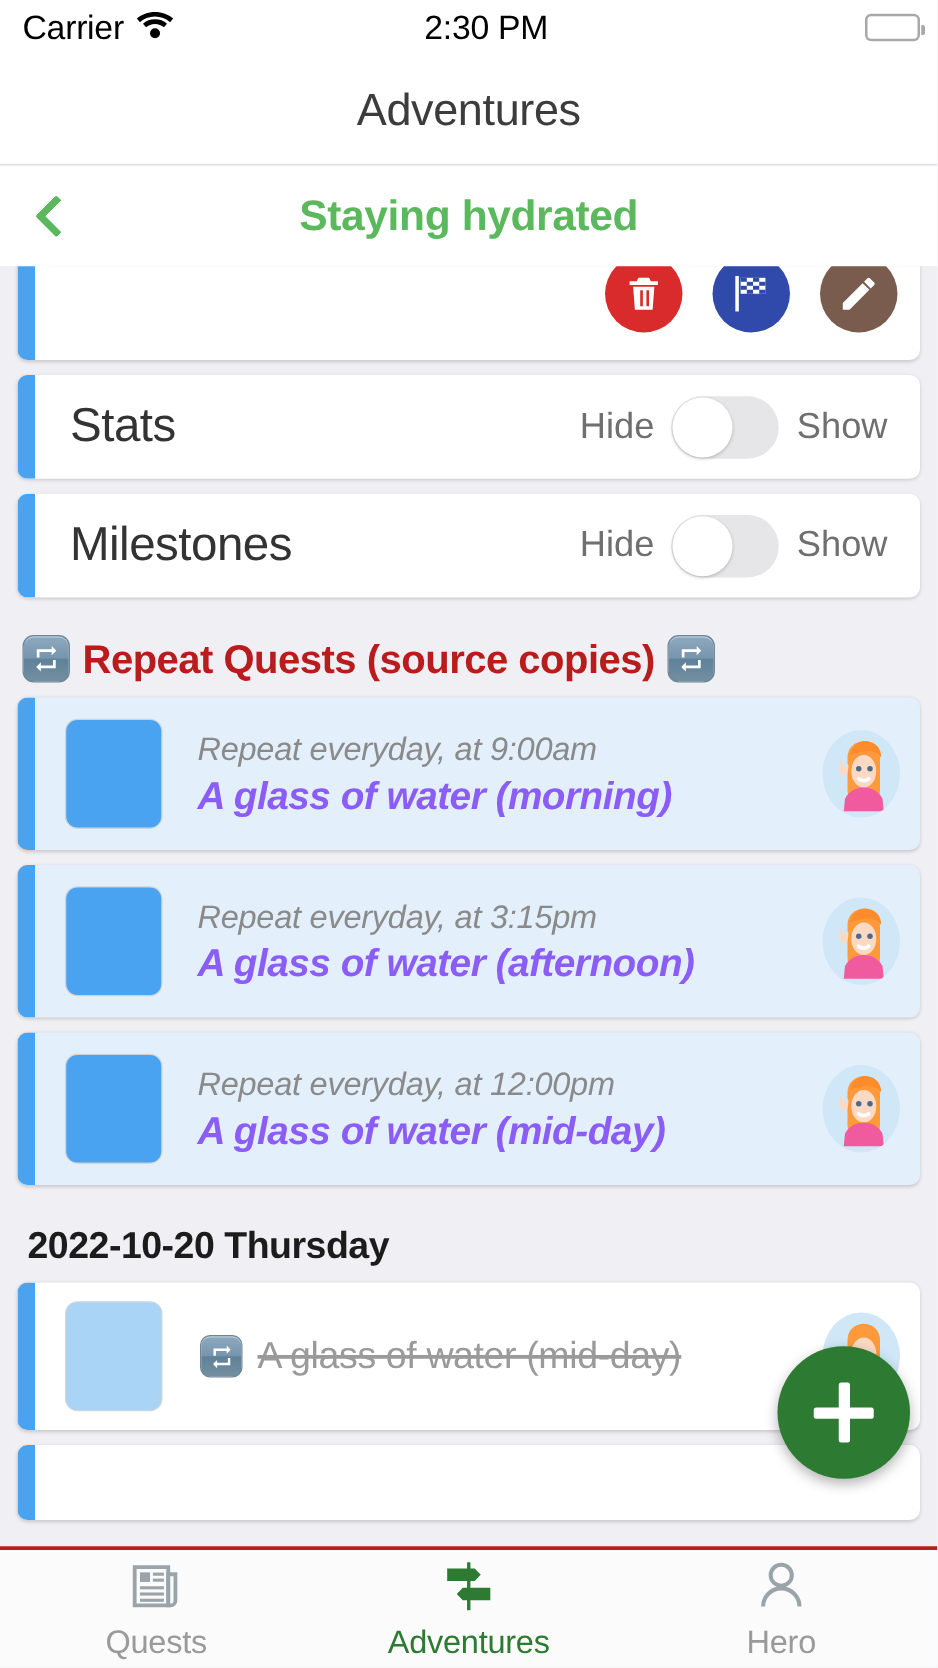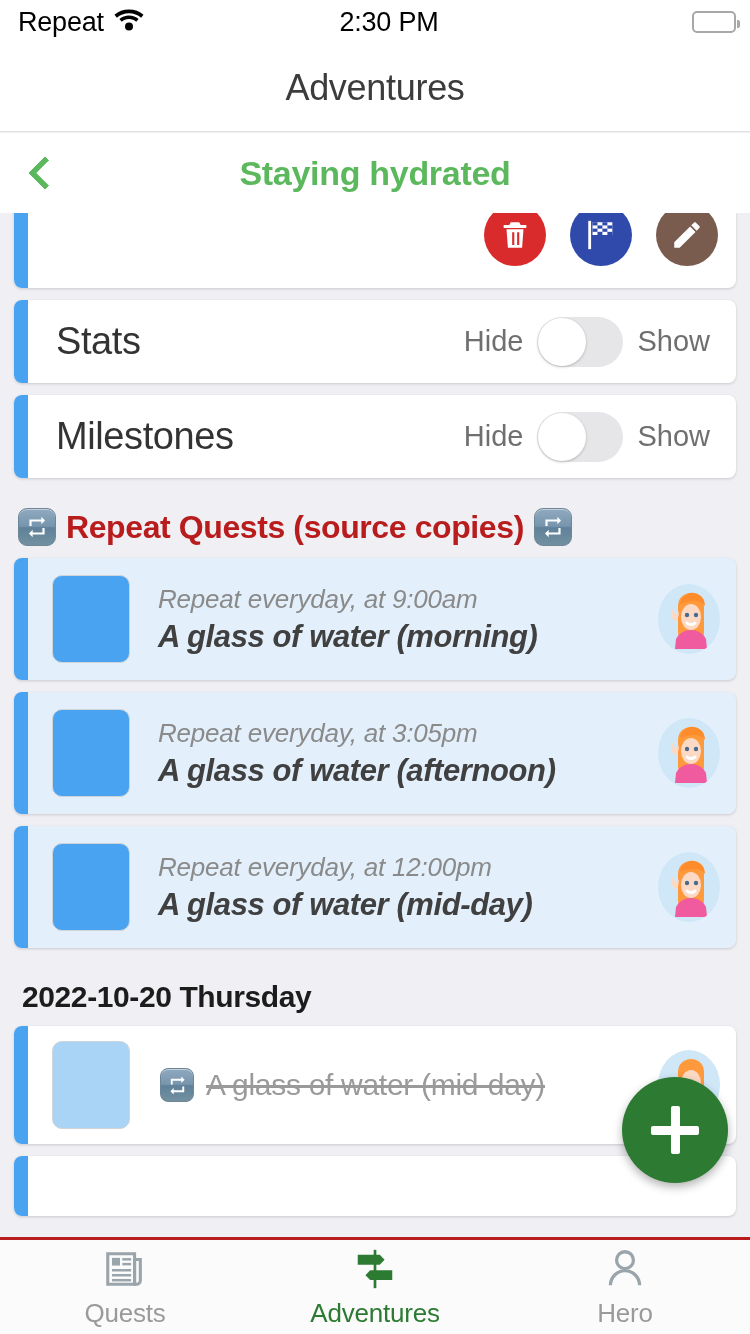--- a/index.html
+++ b/index.html
@@ -99,21 +99,21 @@
   .rep-ico.sm svg { width:23px; height:23px; }
 
   
   .quest-card { background:#e3f0fb; height:122px; }
   .quest-card .card-body { padding:0 16px 0 0; }
   .thumb { width:78px; height:88px; margin-left:24px; border-radius:10px; background:#4aa3f0;
            border:1px solid #cfd4d8; flex:0 0 78px; }
   .thumb.done { background:#a9d4f5; }
   .q-text { flex:1; padding-left:28px; display:flex; flex-direction:column; justify-content:center; gap:4px; }
   .q-sub { font-size:26px; font-style:italic; color:#8a8a8a; letter-spacing:-.2px; }
-  .q-name { font-size:31px; font-style:italic; font-weight:700; color:#404040; letter-spacing:-.4px; }
+  .q-name { font-size:31px; font-style:italic; font-weight:700; color:#8b5cf6; letter-spacing:-.4px; }
 
   .avatar { width:62px; height:70px; flex:0 0 62px; border-radius:50%;
             background:#cfe7f7; position:relative; overflow:hidden; }
   .avatar svg { width:100%; height:100%; display:block; }
 
   
   .date-head { padding:20px 18px 12px 22px; font-size:30px; font-weight:700; color:#1c1c1c; letter-spacing:-.4px; }
 
   
   .done-card { background:#fff; height:118px; }
@@ -145,21 +145,21 @@
   .tab-label { font-size:26px; color:#9a9a9a; letter-spacing:-.2px; }
   .tab.active .tab-label { color:#2d7a32; }
 </style>
 </head>
 <body>
 
 <div class="phone">
 
   <div class="statusbar">
     <div class="sb-left">
-      <span class="sb-carrier">Repeat</span>
+      <span class="sb-carrier">Carrier</span>
       <span>
         <svg width="30" height="22" viewBox="0 0 30 22">
           <path d="M15 4.2c4.6 0 8.9 1.7 12.1 4.5l2.4-2.9C25.7 2.5 20.6.6 15 .6S4.3 2.5.5 5.8l2.4 2.9C6.1 5.9 10.4 4.2 15 4.2z" fill="#000"></path>
           <path d="M15 10.1c2.8 0 5.3 1 7.2 2.7l2.4-2.9C22.1 7.6 18.7 6.4 15 6.4s-7.1 1.2-9.6 3.5l2.4 2.9c1.9-1.7 4.4-2.7 7.2-2.7z" fill="#000"></path>
           <circle cx="15" cy="17.6" r="4" fill="#000"></circle>
         </svg>
       </span>
     </div>
     <div class="sb-center">2:30 PM</div>
     <div class="sb-right">
@@ -283,21 +283,21 @@
           </svg>
         </span>
       </div>
     </div>
 
     <div class="card quest-card">
       <div class="stripe"></div>
       <div class="card-body">
         <span class="thumb"></span>
         <span class="q-text">
-          <span class="q-sub">Repeat everyday, at 3:05pm</span>
+          <span class="q-sub">Repeat everyday, at 3:15pm</span>
           <span class="q-name">A glass of water (afternoon)</span>
         </span>
         <span class="avatar">
           <svg viewBox="0 0 62 70">
             <ellipse cx="31" cy="35" rx="30" ry="34" fill="#cfe7f7"></ellipse>
             <path d="M20 22c0-8 6-13 13-13s13 5 13 13v26c0 8-6 13-13 13S20 56 20 48V22z" fill="#ff9a3c"></path>
             <ellipse cx="33" cy="33" rx="10" ry="13" fill="#fbd9c4"></ellipse>
             <path d="M22 20c2-8 8-12 14-11 7 1 11 6 11 13-2-3-6-5-11-5-6 0-11 2-14 3z" fill="#ff8c2b"></path>
             <circle cx="29" cy="31" r="2.2" fill="#4a6b8a"></circle>
               <circle cx="38" cy="31" r="2.2" fill="#4a6b8a"></circle>

